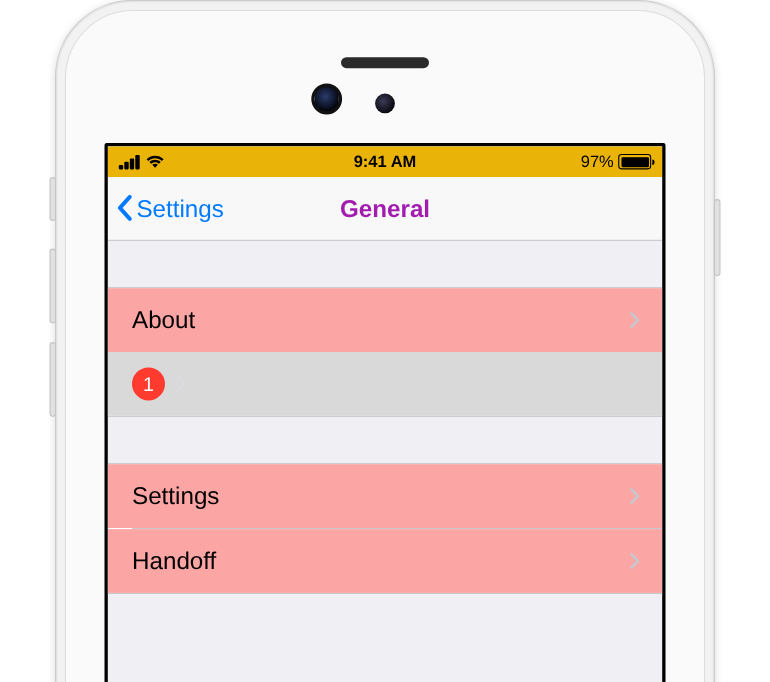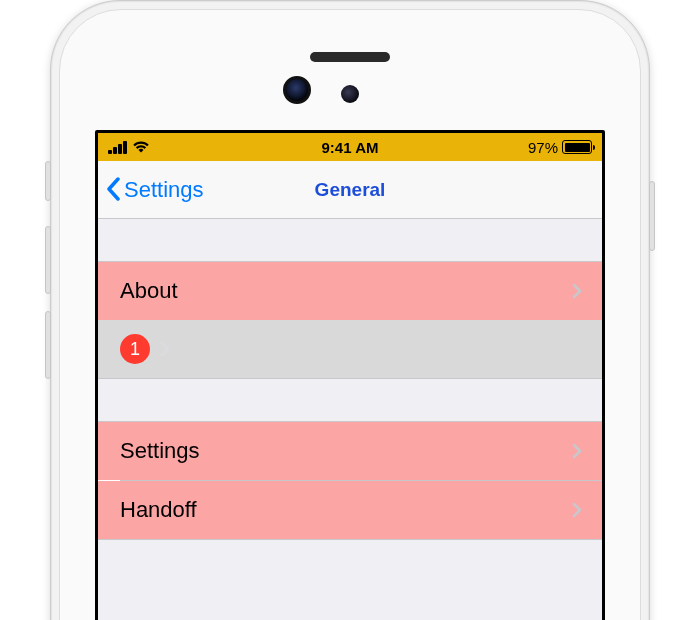--- a/index.html
+++ b/index.html
@@ -194,23 +194,23 @@
     }
     .back-chevron {
       width: 14px;
       height: 24px;
       margin-right: 4px;
     }
     .nav-title {
       position: absolute;
       left: 50%;
       transform: translateX(-50%);
-      font-size: 19px;
+      font-size: 22px;
       font-weight: 700;
-      color: #1d4ed8;
+      color: #a21caf;
     }
     .content {
       background: #efeff4;
     }
     .group-spacer {
       height: 42px;
     }
     .list-group {
       background: #fff;
       border-top: 1px solid #c8c7cc;

